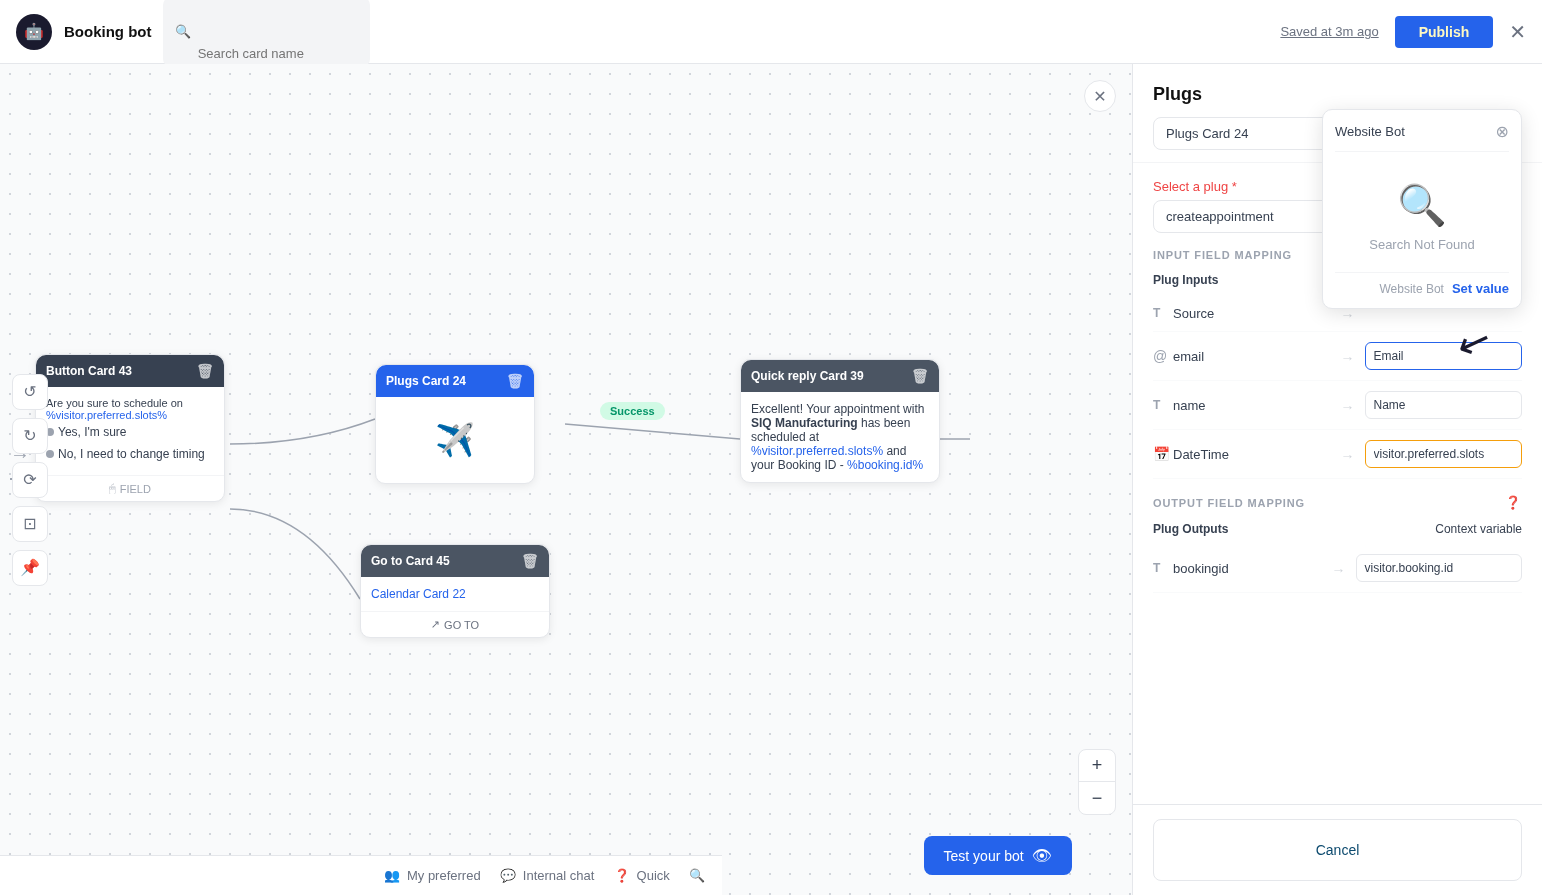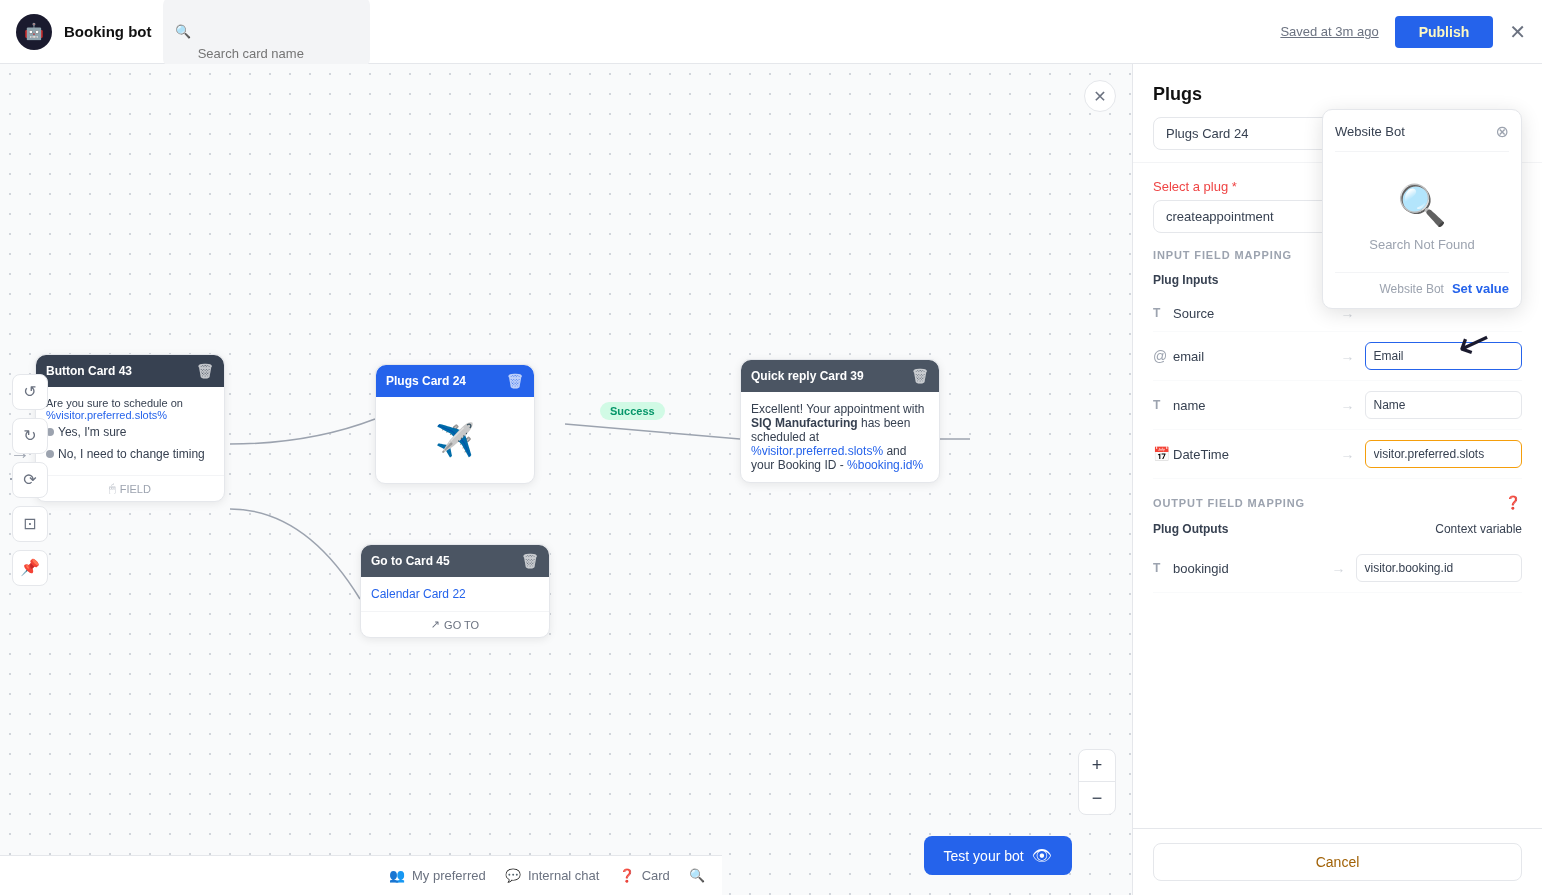--- a/index.html
+++ b/index.html
@@ -104,21 +104,21 @@
     .field-value { flex: 1; }
     .field-select { width: 100%; border: 1px solid #2563eb; border-radius: 6px; padding: 6px 8px; font-size: 12px; color: #374151; outline: none; background: #fff; appearance: none; }
     .field-select.orange-border { border-color: #f59e0b; }
     .field-select.no-border { border-color: #e5e7eb; }
 
     .output-section { margin-top: 16px; }
     .output-header { display: flex; align-items: center; justify-content: space-between; margin-bottom: 12px; }
     .output-row { display: flex; align-items: center; padding: 10px 0; border-bottom: 1px solid #f9fafb; }
 
     .panel-footer { padding: 14px 20px; border-top: 1px solid #e5e7eb; display: flex; gap: 10px; }
-    .cancel-btn { flex: 1; border: 1px solid #e5e7eb; background: #fff; border-radius: 8px; padding: 10px; font-size: 14px; cursor: pointer; color: #a16207; }
+    .cancel-btn { flex: 1; border: 1px solid #e5e7eb; background: #fff; border-radius: 8px; padding: 22px; font-size: 14px; cursor: pointer; color: #0c4a6e; }
     .save-btn { flex: 1; background: #2563eb; color: #fff; border: none; border-radius: 8px; padding: 10px; font-size: 14px; font-weight: 600; cursor: pointer; }
 
     
     .bottom-bar { position: absolute; bottom: 0; left: 0; right: 410px; height: 40px; border-top: 1px solid #e5e7eb; background: #fff; display: flex; align-items: center; justify-content: flex-end; padding: 0 16px; gap: 20px; font-size: 13px; color: #6b7280; }
     .bottom-bar-item { display: flex; align-items: center; gap: 6px; cursor: pointer; }
 
     
     .start-arrow { position: absolute; left: 10px; top: 377px; display: flex; align-items: center; gap: 4px; }
   </style>
 </head>
@@ -252,21 +252,21 @@
       <div class="bottom-bar-item">
         <span>👥</span>
         <span>My preferred</span>
       </div>
       <div class="bottom-bar-item">
         <span>💬</span>
         <span>Internal chat</span>
       </div>
       <div class="bottom-bar-item">
         <span>❓</span>
-        <span>Card</span>
+        <span>Quick</span>
       </div>
       <div class="bottom-bar-item">
         <span>🔍</span>
       </div>
     </div>
   </div>
 
   <div class="right-panel">
     <div class="panel-header">
       <div class="panel-title">Plugs</div>

